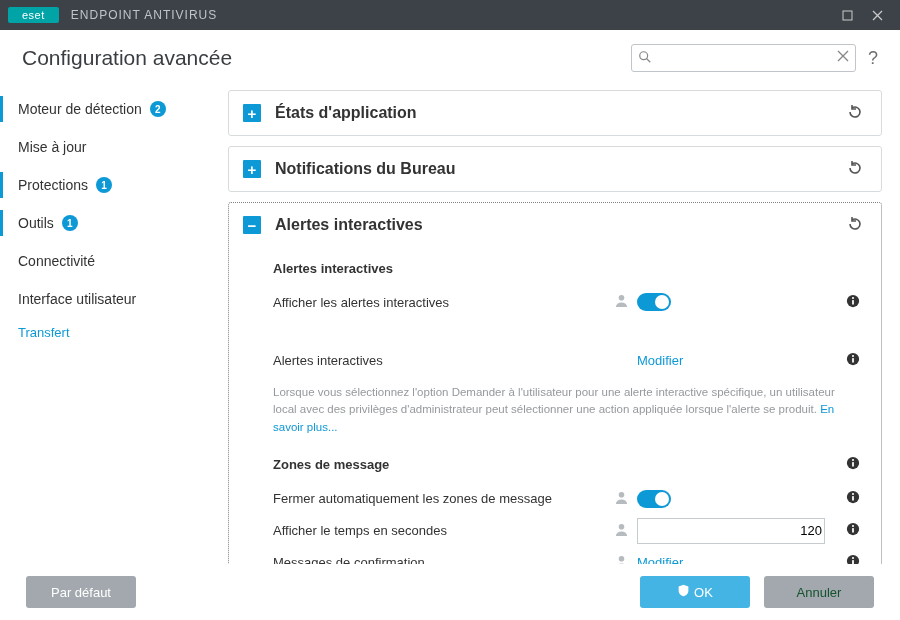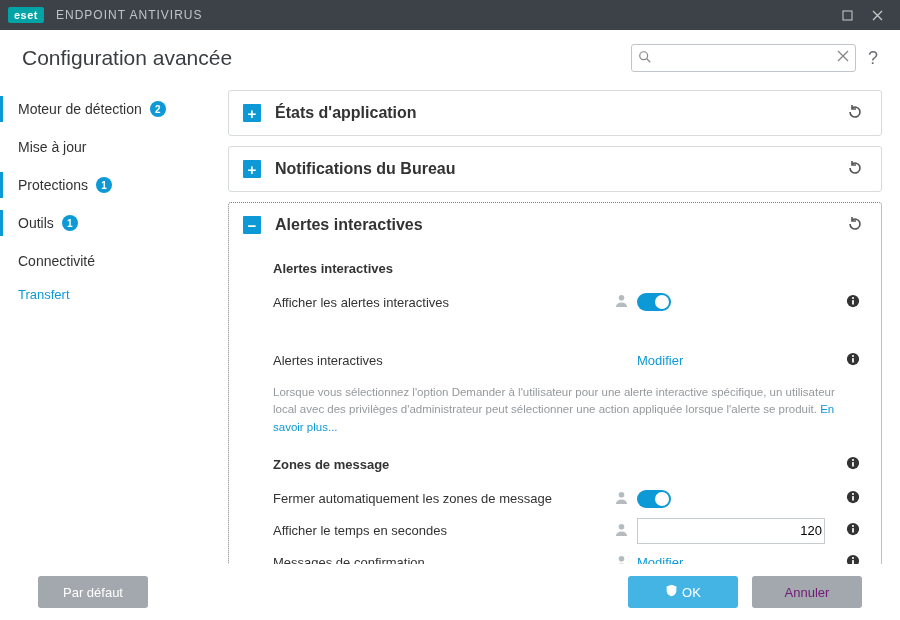--- a/index.html
+++ b/index.html
@@ -1,20 +1,20 @@
 <!DOCTYPE html>
 <html><head>
 <meta charset="utf-8">
 <style>
   * { box-sizing: border-box; margin: 0; padding: 0; }
   body { font-family: "Segoe UI", Arial, sans-serif; font-size: 13px; color: #333; background: #fff; width: 900px; height: 620px; overflow: hidden; }
   
   
   .titlebar { height: 30px; background: #3d4248; color: #bbb; display: flex; align-items: center; padding: 0 8px; }
-  .logo-badge { background: #00a4a6; color: #fff; font-weight: bold; font-size: 11px; padding: 2px 6px; border-radius: 2px; letter-spacing: 0.5px; }
+  .logo-badge { background: #00a4a6; color: #fff; font-weight: normal; font-size: 11px; padding: 2px 14px; border-radius: 2px; letter-spacing: 0.5px; }
   .titlebar-title { margin-left: 12px; font-size: 12px; letter-spacing: 1px; color: #c0c4c8; }
   .titlebar-spacer { flex: 1; }
   .titlebar-btn { width: 30px; height: 30px; display: flex; align-items: center; justify-content: center; color: #ccc; cursor: pointer; }
   
   
   .header-row { display: flex; align-items: center; padding: 14px 22px 14px 22px; }
   .page-title { font-size: 21px; color: #3a3e42; font-weight: 400; }
   .header-spacer { flex: 1; }
   .search-wrap { position: relative; width: 225px; }
   .search-input { width: 100%; height: 28px; border: 1px solid #bfc5ca; border-radius: 3px; padding: 0 28px 0 28px; font-size: 13px; outline: none; }
@@ -57,25 +57,25 @@
   .toggle { width: 34px; height: 18px; border-radius: 9px; background: #0d99d6; position: relative; cursor: pointer; }
   .toggle::after { content: ""; position: absolute; width: 14px; height: 14px; border-radius: 50%; background: #fff; top: 2px; right: 2px; }
   
   .desc-text { font-size: 11.5px; color: #95999d; line-height: 1.5; margin: 8px 0 20px; }
   .desc-text a { color: #0d99d6; text-decoration: none; cursor: pointer; }
   
   .spinner-wrap { display: flex; align-items: center; border: 1px solid #c6cbd0; border-radius: 0; height: 26px; overflow: hidden; width: 188px; }
   .spinner-input { flex: 1; border: none; text-align: right; padding: 0 8px; font-size: 13px; outline: none; height: 100%; }
   
   
-  .footer { position: absolute; left: 0; right: 0; bottom: 0; height: 56px; display: flex; align-items: center; padding: 0 38px; background: #fff; }
+  .footer { position: absolute; left: 0; right: 0; bottom: 0; height: 56px; display: flex; align-items: center; padding: 0 26px; background: #fff; }
   .btn { height: 32px; min-width: 110px; border: none; border-radius: 3px; font-size: 13px; cursor: pointer; display: flex; align-items: center; justify-content: center; padding: 0 20px; }
   .btn-default { background: #a2a8ad; color: #fff; }
   .btn-ok { background: #43b4e4; color: #fff; font-weight: 400; }
-  .btn-cancel { background: #a2a8ad; color: #701a75; }
+  .btn-cancel { background: #a2a8ad; color: #14532d; }
   .footer-spacer { flex: 1; }
   .btn + .btn { margin-left: 14px; }
   .shield-icon { margin-right: 4px; }
 </style>
 </head>
 <body>
 
 <div class="titlebar">
   <span class="logo-badge">eset</span>
   <span class="titlebar-title">ENDPOINT ANTIVIRUS</span>
@@ -128,20 +128,23 @@
       <span>Protections</span>
       <span class="count-badge">1</span>
     </div>
     <div class="sidebar-item barred">
       <span class="bar"></span>
       <span>Outils</span>
       <span class="count-badge">1</span>
     </div>
     <div class="sidebar-item">
       <span>Connectivité</span>
+    </div>
+    <div class="sidebar-item">
+      <span>Interface utilisateur</span>
     </div>
     <div class="sidebar-item sub">
       <span>Transfert</span>
     </div>
   </div>
 
   <div class="main">
 
     <div class="section">
       <div class="section-header">

